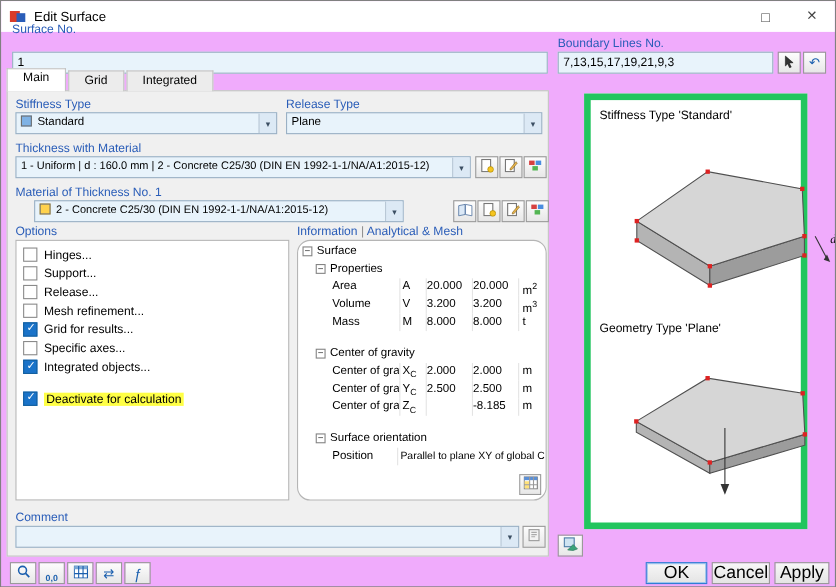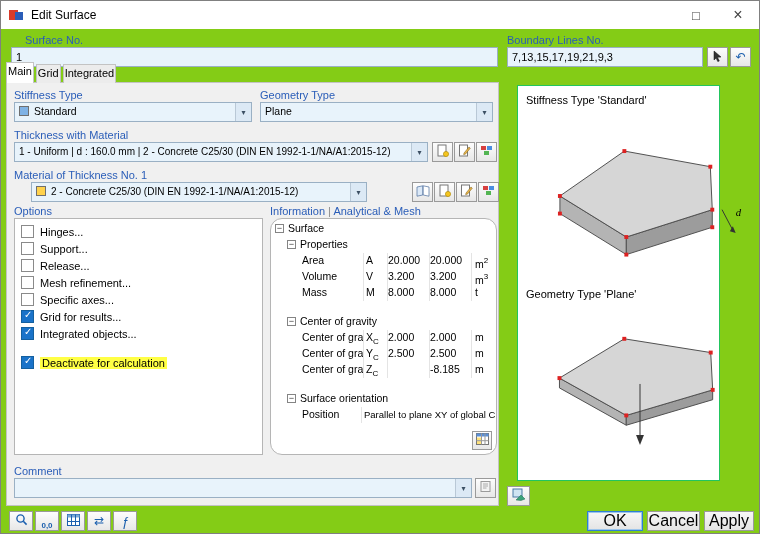--- a/index.html
+++ b/index.html
@@ -1,20 +1,20 @@
 <!DOCTYPE html>
 <html><head>
 <meta charset="utf-8">
 <style>
   * { box-sizing: border-box; }
   html,body { margin:0; padding:0; background:#d9d9d9; }
   .dialog {
     position:relative; width:760px; height:534px;
     font-family:"Liberation Sans", sans-serif; font-size:11px; color:#000;
-    background:#84cc16; border:1px solid #808080; overflow:hidden;
+    background:#f0abfc; border:1px solid #808080; overflow:hidden;
   }
   
   .titlebar { position:absolute; left:0; top:0; width:100%; height:28px; background:#ffffff; display:flex; align-items:center; }
   .app-icon { width:16px; height:16px; margin-left:7px; display:inline-block; }
   .title { font-size:12px; margin-left:7px; }
   .win-btns { margin-left:auto; display:flex; height:100%; }
   .win-btn { width:42px; height:100%; display:flex; align-items:center; justify-content:center; font-size:13px; color:#444; cursor:default; }
   
   .abs { position:absolute; }
   .lbl { position:absolute; color:#2a5db8; white-space:nowrap; }
@@ -30,21 +30,21 @@
   }
   .sq { display:inline-block; width:10px; height:10px; border:1px solid #6f6f6f; vertical-align:-1px; margin-right:5px; }
   .sq.blue { background:#7fb2e5; }
   .sq.yellow { background:#ffd24d; }
   .btn-sm {
     position:absolute; width:21px; height:20px; background:linear-gradient(#fdfdfd,#e7e7e7);
     border:1px solid #9a9a9a; display:flex; align-items:center; justify-content:center; padding:0;
   }
   
   .tabs { position:absolute; left:5px; top:61px; display:flex; align-items:flex-end; z-index:3; }
-  .tab { height:19px; padding:2px 1px; border:1px solid #c3c3c3; border-bottom:none; background:#ececec; margin-right:2px; }
+  .tab { height:19px; padding:2px 14px; border:1px solid #c3c3c3; border-bottom:none; background:#ececec; margin-right:2px; }
   .tab.active { height:21px; background:#fff; }
   .pane { position:absolute; left:5px; top:81px; width:493px; height:424px; background:#f0f0f0; border:1px solid #c3c3c3; }
   .sunken { position:absolute; background:#fff; border:1px solid #b5b5b5; }
   
   .opt-row { display:flex; align-items:center; height:17px; padding-left:6px; }
   .cb { width:13px; height:13px; border:1px solid #8a8a8a; background:#fff; margin-right:6px; flex:none; position:relative; }
   .cb.checked { background:#1a73c9; border-color:#14609f; }
   .cb.checked::after { content:"\2713"; color:#fff; font-size:10px; position:absolute; left:2px; top:-2px; }
   .hl { background:#ffff45; padding:0 2px; }
   
@@ -53,21 +53,21 @@
   .trow.spacer { height:13px; }
   .exp { display:inline-block; width:9px; height:9px; border:1px solid #848484; background:#fff; color:#333;
          font-size:9px; line-height:7px; text-align:center; margin:3px 4px 0 0; vertical-align:top; }
   .c-name { flex:1; overflow:hidden; white-space:nowrap; }
   .c-sym  { width:24px; border-left:1px solid #e4e4e4; padding-left:2px; }
   .c-v1, .c-v2 { width:42px; border-left:1px solid #e4e4e4; padding-right:3px; }
   .c-unit { width:24px; border-left:1px solid #e4e4e4; padding-left:3px; }
   .c-wide { width:134px; border-left:1px solid #e4e4e4; padding-left:2px; font-size:9.5px; white-space:nowrap; overflow:hidden; }
   sub { font-size:8px; } sup { font-size:8px; }
   
-  .preview { position:absolute; left:516px; top:84px; width:203px; height:396px; background:#fff; border:1px solid #22c55e; }
+  .preview { position:absolute; left:530px; top:84px; width:203px; height:396px; background:#fff; border:6px solid #22c55e; }
   .cap { position:absolute; font-size:11px; color:#000; }
   
   .btn { position:absolute; height:20px; background:linear-gradient(#f7f7f7,#e4e4e4); border:1px solid #9a9a9a; font-size:16px;
          text-align:center; line-height:18px; font-family:inherit; padding:0; }
   .btn.default { border:1px solid #2f7fd4; box-shadow:inset 0 0 0 1px #9cc5ec; }
   .tool-btn { position:absolute; width:24px; height:20px; background:linear-gradient(#fdfdfd,#e7e7e7); border:1px solid #9a9a9a;
               display:flex; align-items:center; justify-content:center; padding:0; color:#1b5fae; }
   .glyph-blue { color:#1b5fae; font-size:12px; }
 </style>
 </head>
@@ -82,21 +82,21 @@
         <rect x="7" y="5" width="8" height="8" fill="#2a5db8"></rect>
       </svg>
     </span>
     <span class="title">Edit Surface</span>
     <span class="win-btns">
       <span class="win-btn">□</span>
       <span class="win-btn" style="font-size:16px;">×</span>
     </span>
   </div>
 
-  <div class="lbl" style="left:10px; top:33px;margin-left:14px;">Surface No.</div>
+  <div class="lbl" style="left:10px; top:20px;">Surface No.</div>
   <input class="field" style="left: 10px; top: 46px; width: 487px;" value="1">
 
   <div class="lbl" style="left:506px; top:33px;">Boundary Lines No.</div>
   <input class="field" style="left: 506px; top: 46px; width: 196px;" value="7,13,15,17,19,21,9,3">
   <button class="btn-sm" style="left:706px; top:46px;">
     <span>
       <svg width="12" height="12" viewBox="0 0 12 12">
           <path d="M2,1 L9,7 L5.5,7.3 L7.3,11 L5.8,11.6 L4.1,8 L2,10 Z" fill="#333" stroke="#111" stroke-width="0.5"></path>
         </svg>
     </span>
@@ -112,21 +112,21 @@
   </div>
 
   <div class="pane">
 
     <div class="lbl" style="left:7px; top:6px;">Stiffness Type</div>
     <div class="combo" style="left:7px; top:19px; width:238px;">
       <span class="sq blue"></span><span class="combo-text">Standard</span>
       <span class="arrow">▾</span>
     </div>
 
-    <div class="lbl" style="left:253px; top:6px;">Geometry Type</div>
+    <div class="lbl" style="left:253px; top:6px;">Release Type</div>
     <div class="combo" style="left:253px; top:19px; width:233px;">
       <span class="combo-text">Plane</span>
       <span class="arrow">▾</span>
     </div>
 
     <div class="lbl" style="left:7px; top:46px;">Thickness with Material</div>
     <div class="combo" style="left:7px; top:59px; width:414px;">
       <span class="combo-text" style="font-size:10px;">1 - Uniform | d : 160.0 mm | 2 - Concrete C25/30 (DIN EN 1992-1-1/NA/A1:2015-12)</span>
       <span class="arrow">▾</span>
     </div>
@@ -207,26 +207,26 @@
       </div>
       <div class="opt-row">
         <span class="cb"></span>
         <span>Release...</span>
       </div>
       <div class="opt-row">
         <span class="cb"></span>
         <span>Mesh refinement...</span>
       </div>
       <div class="opt-row">
+        <span class="cb checked"></span>
+        <span>Grid for results...</span>
+      </div>
+      <div class="opt-row">
         <span class="cb"></span>
         <span>Specific axes...</span>
-      </div>
-      <div class="opt-row">
-        <span class="cb checked"></span>
-        <span>Grid for results...</span>
       </div>
       <div class="opt-row">
         <span class="cb checked"></span>
         <span>Integrated objects...</span>
       </div>
       <div class="opt-row" style="margin-top:12px;">
         <span class="cb checked"></span>
         <span class="hl">Deactivate for calculation</span>
       </div>
     </div>

